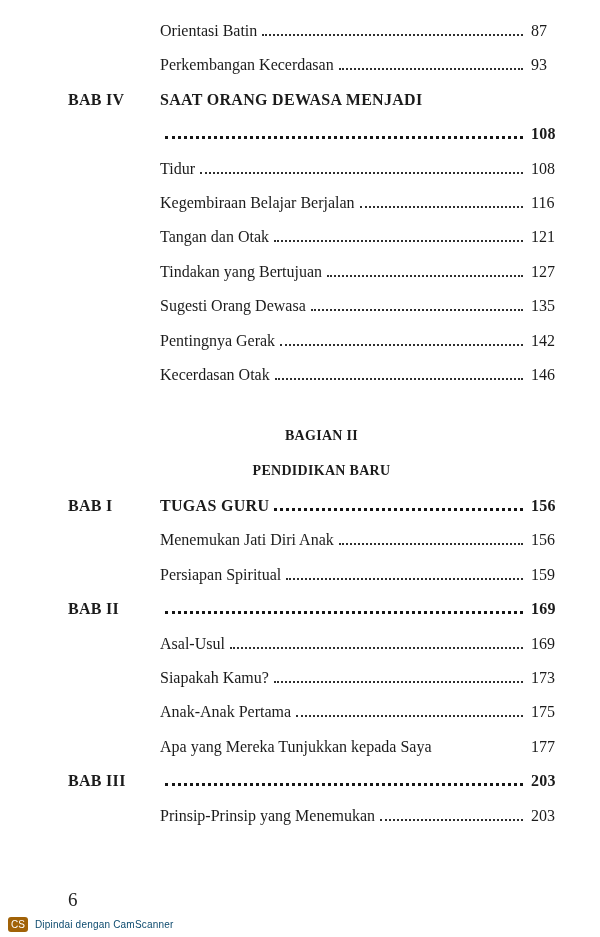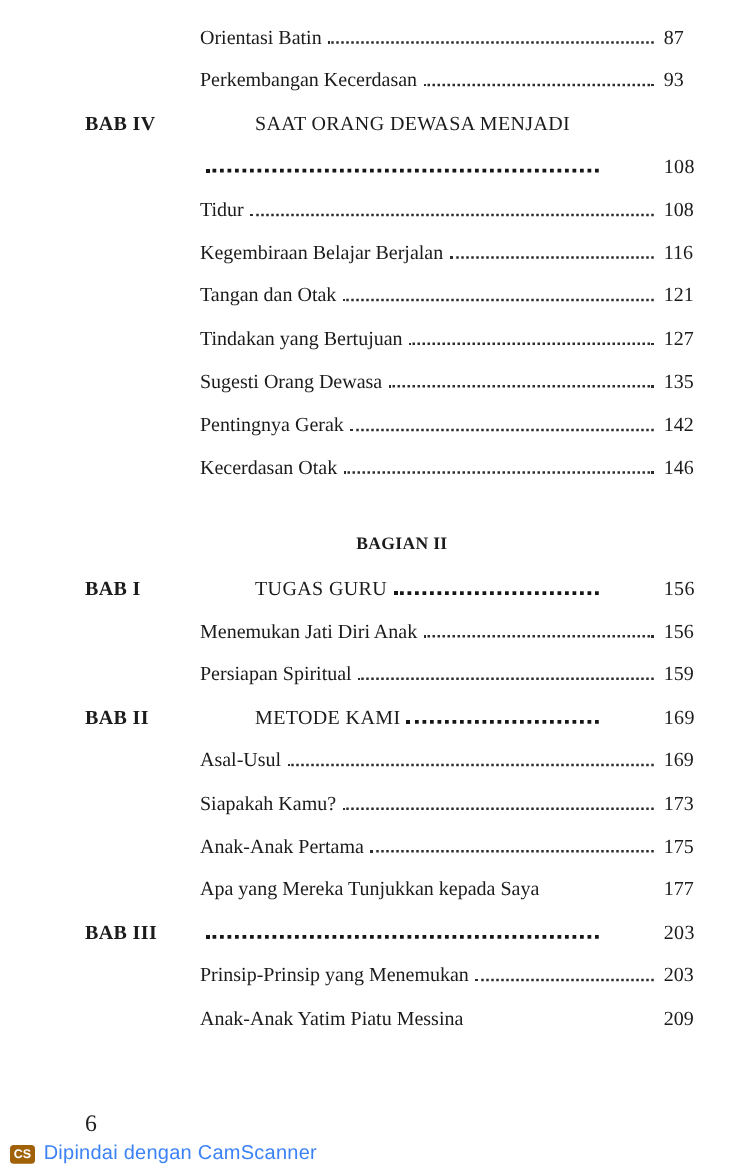--- a/index.html
+++ b/index.html
@@ -31,21 +31,21 @@
     flex: 1 1 auto;
     min-width: 0;
     border-bottom: 2px dotted #2e2e2e;
     margin: 0 8px 3px 5px;
     align-self: baseline;
   }
   .pg {
     flex: 0 0 44px;
     white-space: nowrap;
   }
-  .row.bold .title, .row.bold .pg { font-weight: 400; letter-spacing: 0.3px; margin-left: 44px; }
+  .row.bold .title, .row.bold .pg { font-weight: 700; letter-spacing: 0.3px; }
   .row.bold .dots { border-bottom: 3px dotted #161616; margin-bottom: 2px; }
   .row.no-dots .dots { border-bottom: none; }
   .row.section {
     justify-content: center;
     font-weight: 700;
     font-size: 14px;
     letter-spacing: 0.3px;
   }
   .row.gap-before { margin-top: 28px; }
   .row.clipped { height: 24px; overflow: hidden; }
@@ -58,26 +58,26 @@
     position: absolute;
     left: 8px; bottom: 5px;
     display: flex; align-items: center; gap: 7px;
     font-family: "Liberation Sans", sans-serif;
   }
   .cs-badge {
     display: inline-block;
     background: #a16207;
     color: #ffffff;
     font-size: 10px;
-    font-weight: 700;
+    font-weight: 400;
     padding: 2px 3px;
     border-radius: 3px;
     line-height: 1.1;
   }
-  .watermark { font-size: 16px; color: #3b82f6; letter-spacing: 0.2px; }
+  .watermark { font-size: 10px; color: #0c4a6e; letter-spacing: 0.2px; }
 </style>
 </head>
 <body>
 
 <div class="toc">
 
   <div class="row">
     <span class="label"></span>
     <span class="title">Orientasi Batin</span>
     <span class="dots"></span>
@@ -150,20 +150,23 @@
     <span class="label"></span>
     <span class="title">Kecerdasan Otak</span>
     <span class="dots"></span>
     <span class="pg">146</span>
   </div>
 
   <div class="row section gap-before">
     <span>BAGIAN II</span>
   </div>
 
+  <div class="row section">
+    <span>PENDIDIKAN BARU</span>
+  </div>
 
   <div class="row bold">
     <span class="label">BAB I</span>
     <span class="title">TUGAS GURU</span>
     <span class="dots"></span>
     <span class="pg">156</span>
   </div>
 
   <div class="row">
     <span class="label"></span>
@@ -174,21 +177,20 @@
 
   <div class="row">
     <span class="label"></span>
     <span class="title">Persiapan Spiritual</span>
     <span class="dots"></span>
     <span class="pg">159</span>
   </div>
 
   <div class="row bold">
     <span class="label">BAB II</span>
-    <span class="title">METODE KAMI</span>
     <span class="dots"></span>
     <span class="pg">169</span>
   </div>
 
   <div class="row">
     <span class="label"></span>
     <span class="title">Asal-Usul</span>
     <span class="dots"></span>
     <span class="pg">169</span>
   </div>
@@ -220,26 +222,20 @@
     <span class="pg">203</span>
   </div>
 
   <div class="row">
     <span class="label"></span>
     <span class="title">Prinsip-Prinsip yang Menemukan</span>
     <span class="dots"></span>
     <span class="pg">203</span>
   </div>
 
-  <div class="row no-dots clipped">
-    <span class="label"></span>
-    <span class="title">Anak-Anak Yatim Piatu Messina</span>
-    <span class="dots"></span>
-    <span class="pg">209</span>
-  </div>
 
 </div>
 
 <div class="page-number">6</div>
 
 <div class="footer">
   <span class="cs-badge">CS</span>
   <span class="watermark">Dipindai dengan CamScanner</span>
 </div>
 

